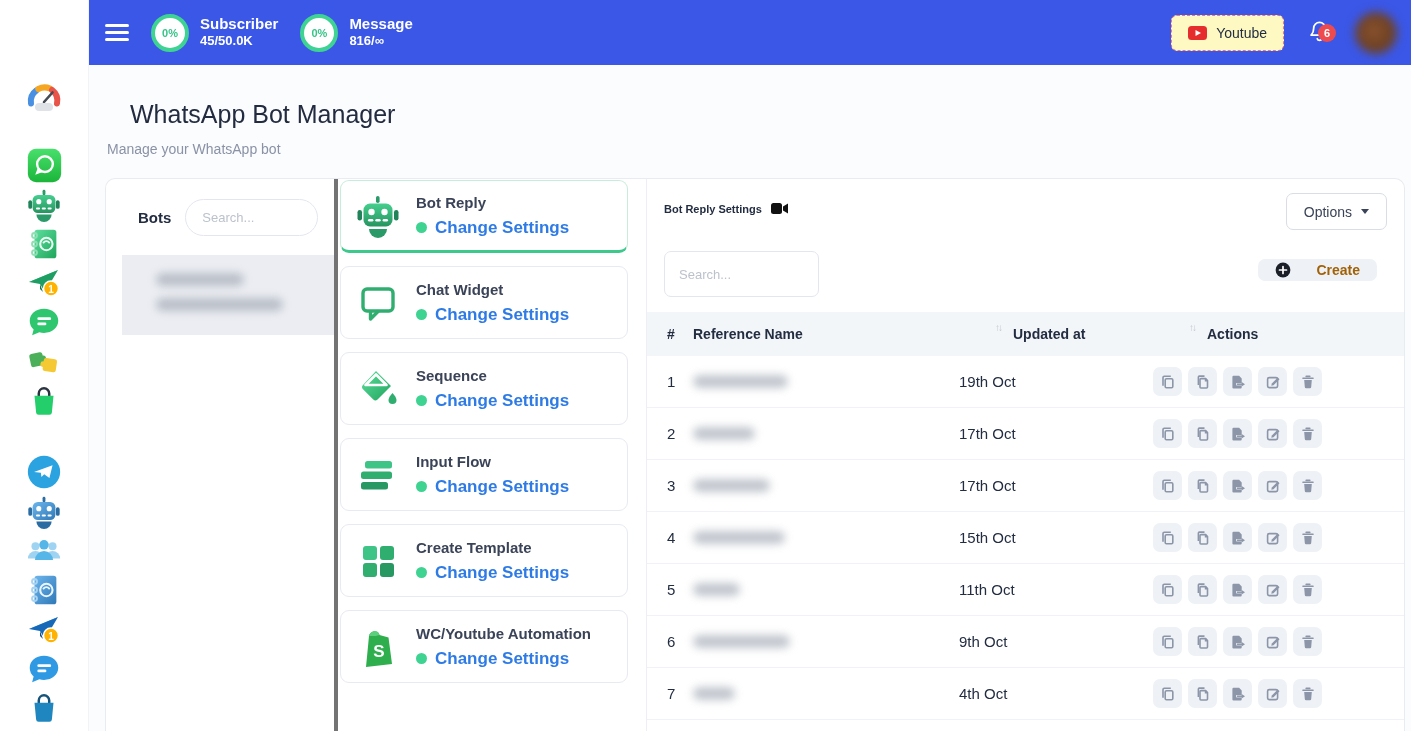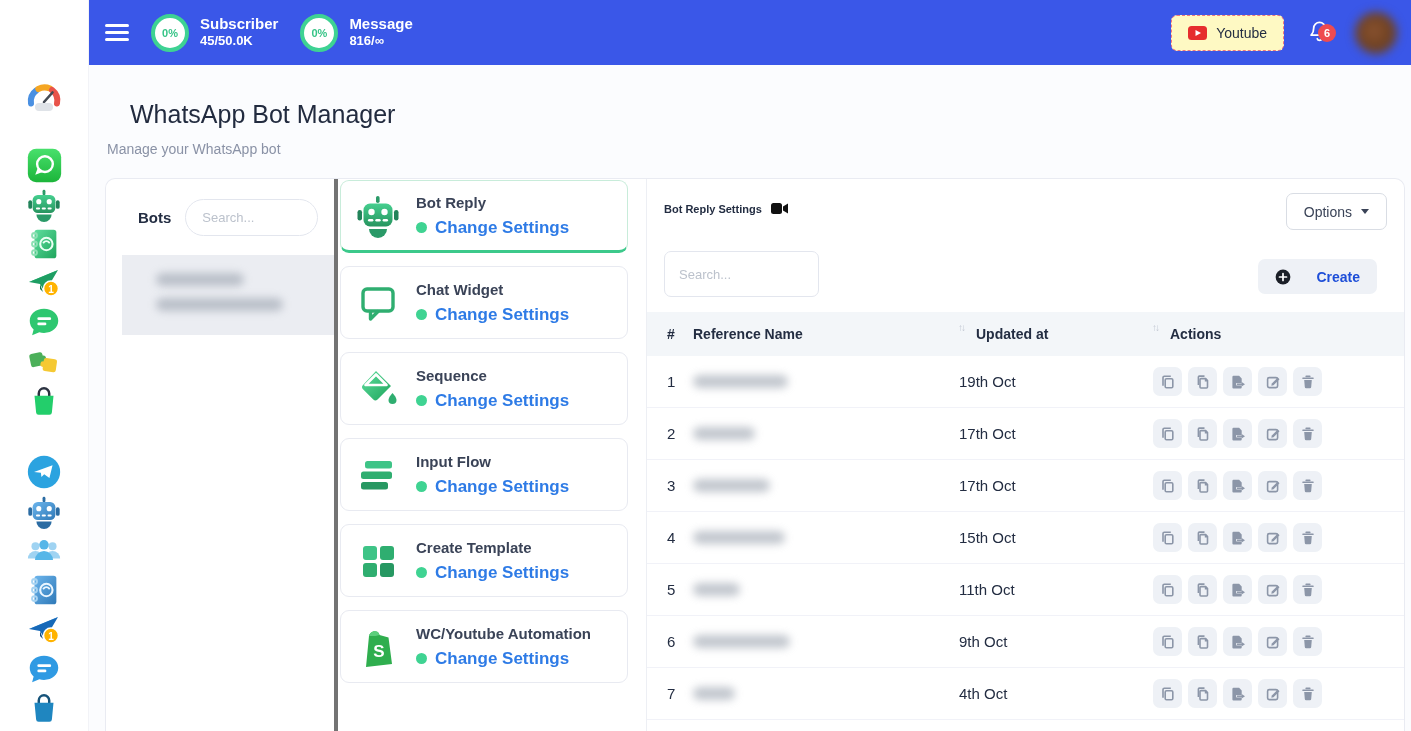--- a/index.html
+++ b/index.html
@@ -48,25 +48,25 @@
   .sc-title{font-size:15px;font-weight:600;color:#3a4357;}
   .sc-link{display:flex;align-items:center;gap:8px;margin-top:7px;}
   .dot{width:11px;height:11px;border-radius:50%;background:#3fd392;}
   .chg{font-size:17px;font-weight:bold;color:#2e7be6;cursor:pointer;}
   
   .rp-title{position:absolute;left:17px;top:23px;font-size:11px;font-weight:bold;color:#232d42;display:flex;align-items:center;gap:9px;}
   .opt-btn{position:absolute;right:17px;top:14px;height:37px;border:1px solid #d9dde4;border-radius:7px;background:#fff;display:flex;align-items:center;gap:9px;padding:0 17px;font-size:14px;color:#3a4357;cursor:pointer;}
   .caret{width:0;height:0;border-left:4.5px solid transparent;border-right:4.5px solid transparent;border-top:5px solid #3a4357;}
   .rect-search{position:absolute;left:17px;top:72px;width:155px;height:46px;border:1px solid #e3e6ee;border-radius:7px;padding:0 14px;font-size:13px;color:#55606f;outline:none;box-sizing:border-box;font-family:"Liberation Sans",sans-serif;}
   .rect-search::placeholder{color:#bcc2cc;}
-  .create-btn{position:absolute;right:27px;top:80px;height:35px;background:#eef1f6;border:none;border-radius:7px;display:flex;align-items:center;gap:25px;padding:0 17px;font-size:14px;font-weight:600;color:#1d4ed8;cursor:pointer;font-family:"Liberation Sans",sans-serif;}
+  .create-btn{position:absolute;right:27px;top:80px;height:22px;background:#eef1f6;border:none;border-radius:7px;display:flex;align-items:center;gap:25px;padding:0 17px;font-size:14px;font-weight:600;color:#a16207;cursor:pointer;font-family:"Liberation Sans",sans-serif;}
   .tbl{position:absolute;left:0;top:133px;width:100%;}
   .tbl-head{height:44px;background:#f3f6f9;display:flex;align-items:center;font-size:14px;font-weight:bold;color:#232d42;}
   .th-num{width:46px;padding-left:20px;box-sizing:border-box;}
-  .th-name{width:283px;display:flex;justify-content:space-between;align-items:flex-start;padding-right:12px;box-sizing:border-box;}
+  .th-name{width:320px;display:flex;justify-content:space-between;align-items:flex-start;padding-right:12px;box-sizing:border-box;}
   .th-upd{width:194px;display:flex;justify-content:space-between;align-items:flex-start;padding-right:12px;box-sizing:border-box;}
   .sort{font-size:10px;color:#c2c7d2;letter-spacing:-2px;font-weight:normal;position:relative;top:-4px;cursor:pointer;}
   .trow{height:51px;display:flex;align-items:center;border-bottom:1px solid #f1f2f8;font-size:15px;color:#232d42;}
   .td-num{width:46px;padding-left:20px;box-sizing:border-box;}
   .td-name{width:266px;}
   .td-upd{width:194px;}
   .actions{display:flex;gap:6px;}
   .abtn{width:29px;height:29px;border-radius:7px;background:#eef1f6;border:none;display:flex;align-items:center;justify-content:center;cursor:pointer;padding:0;}
   .hidden-defs{position:absolute;width:0;height:0;}
 </style>

